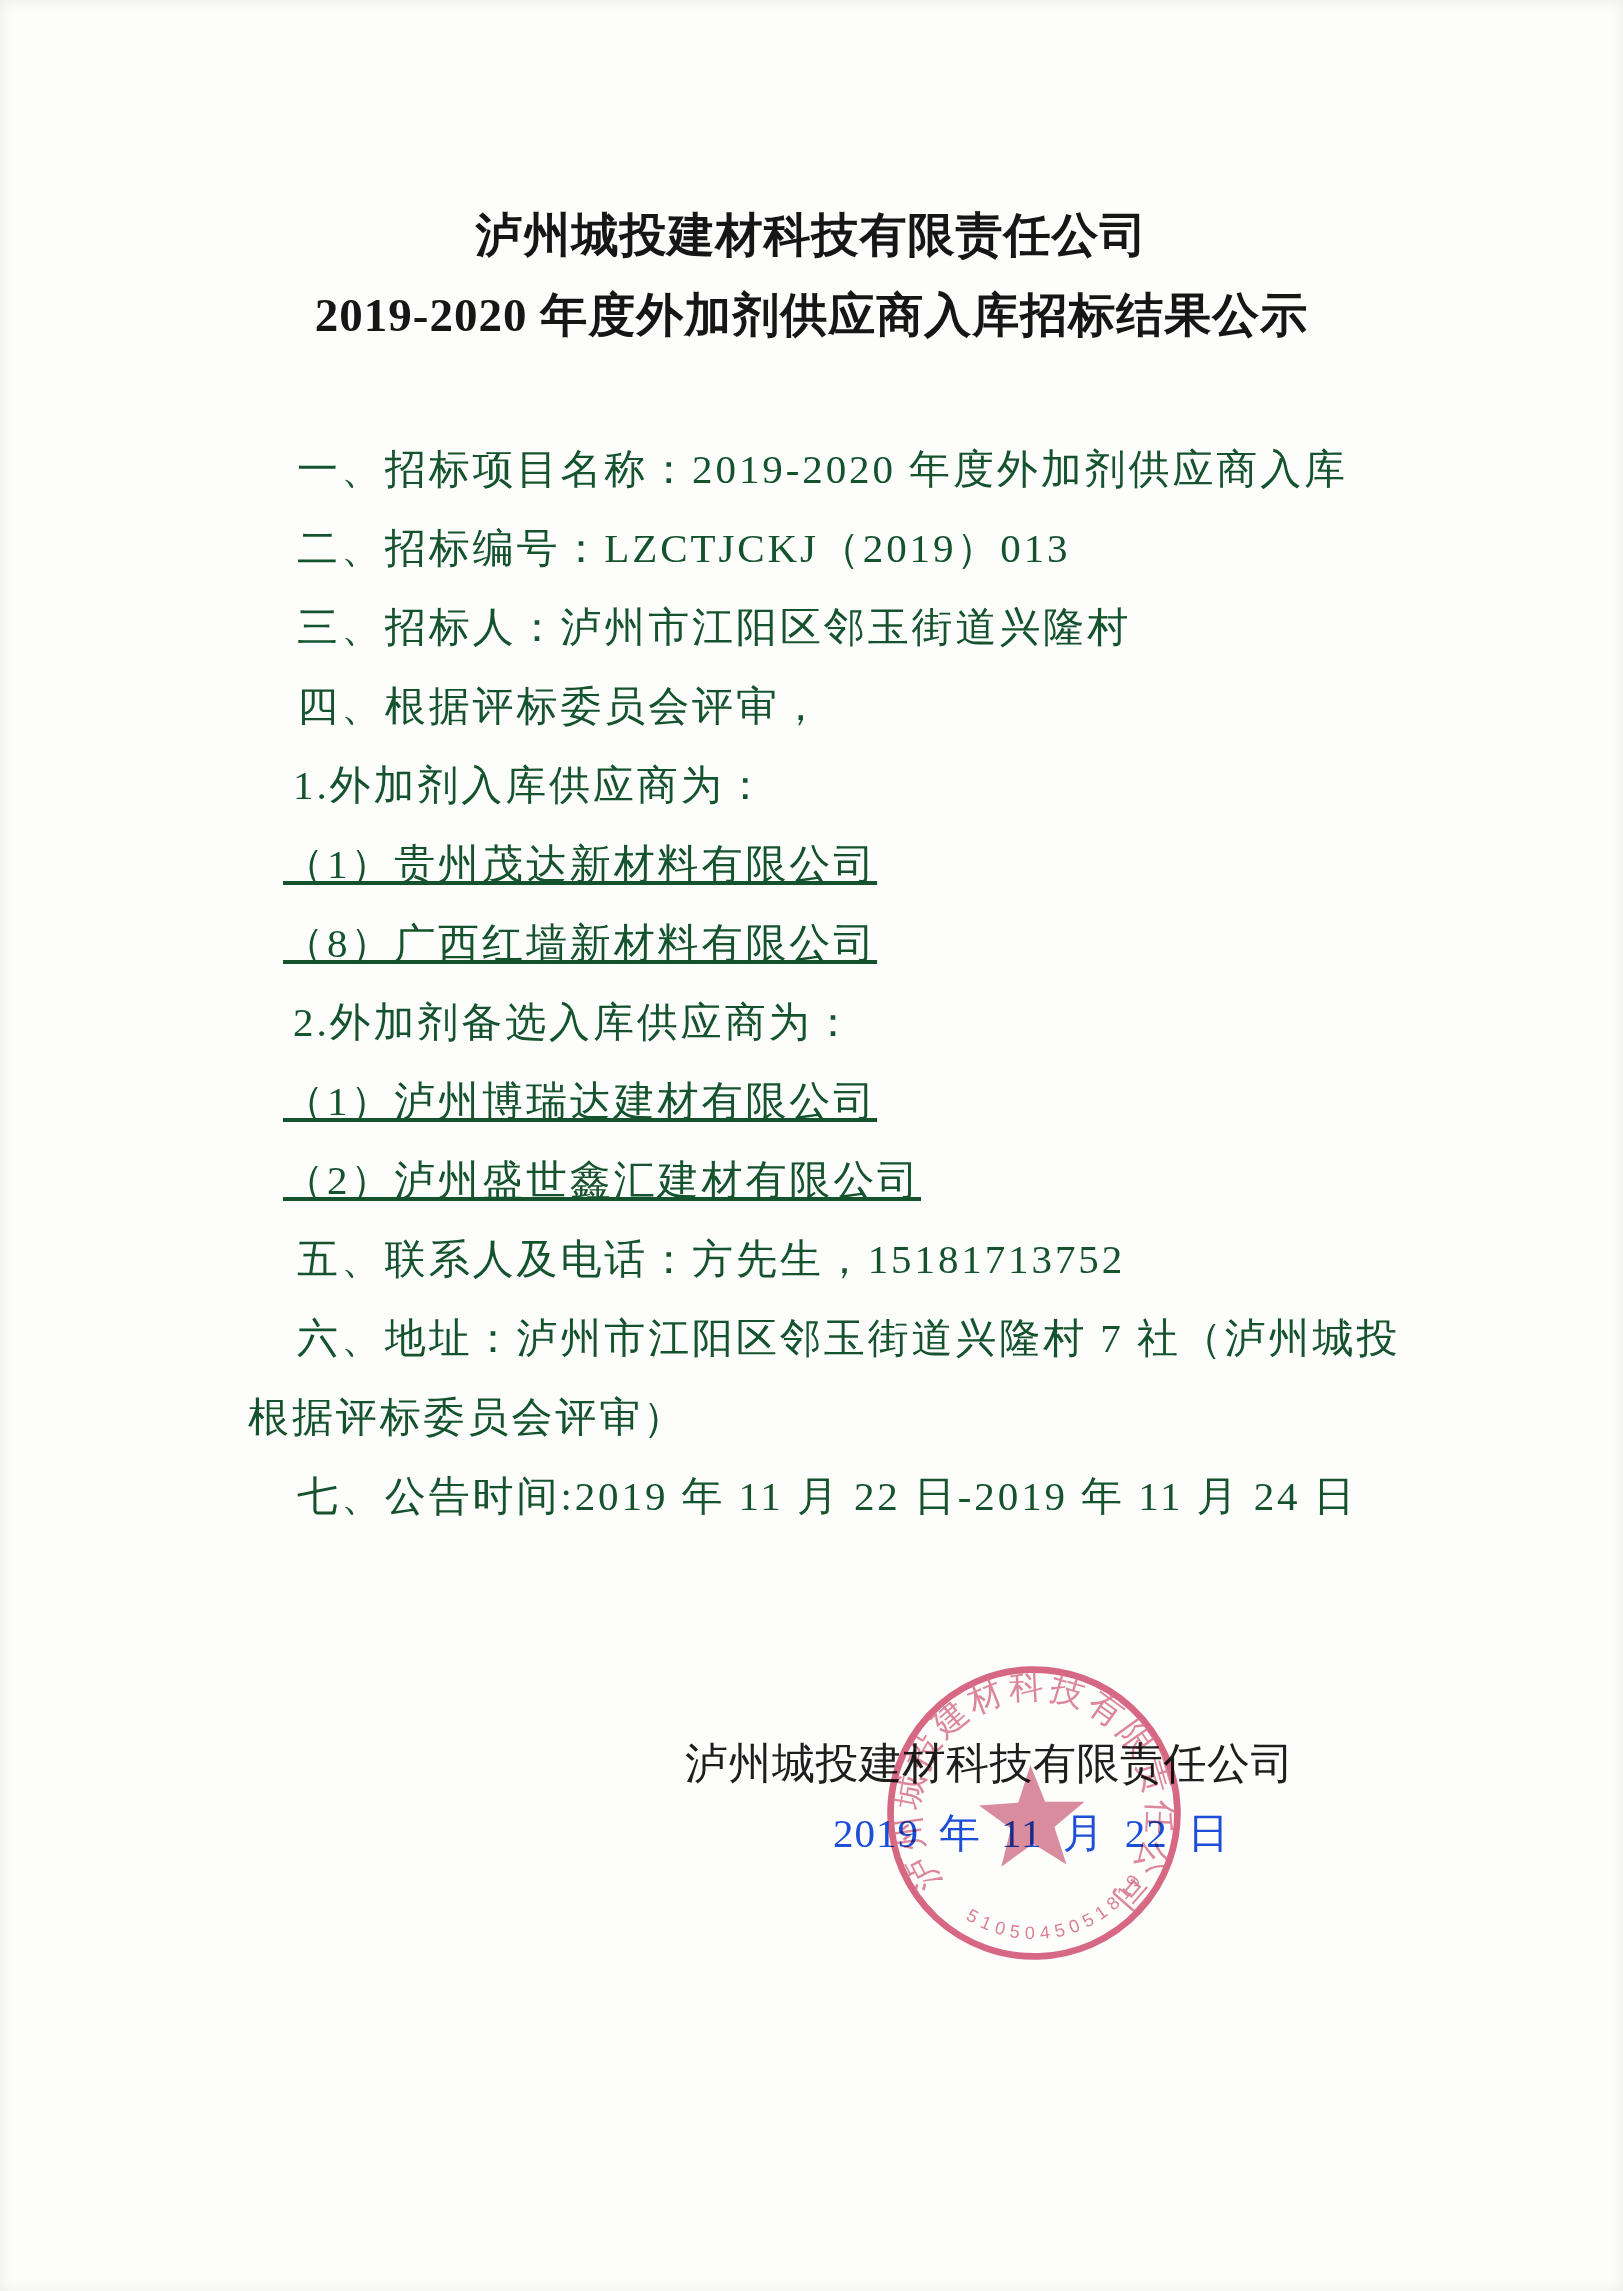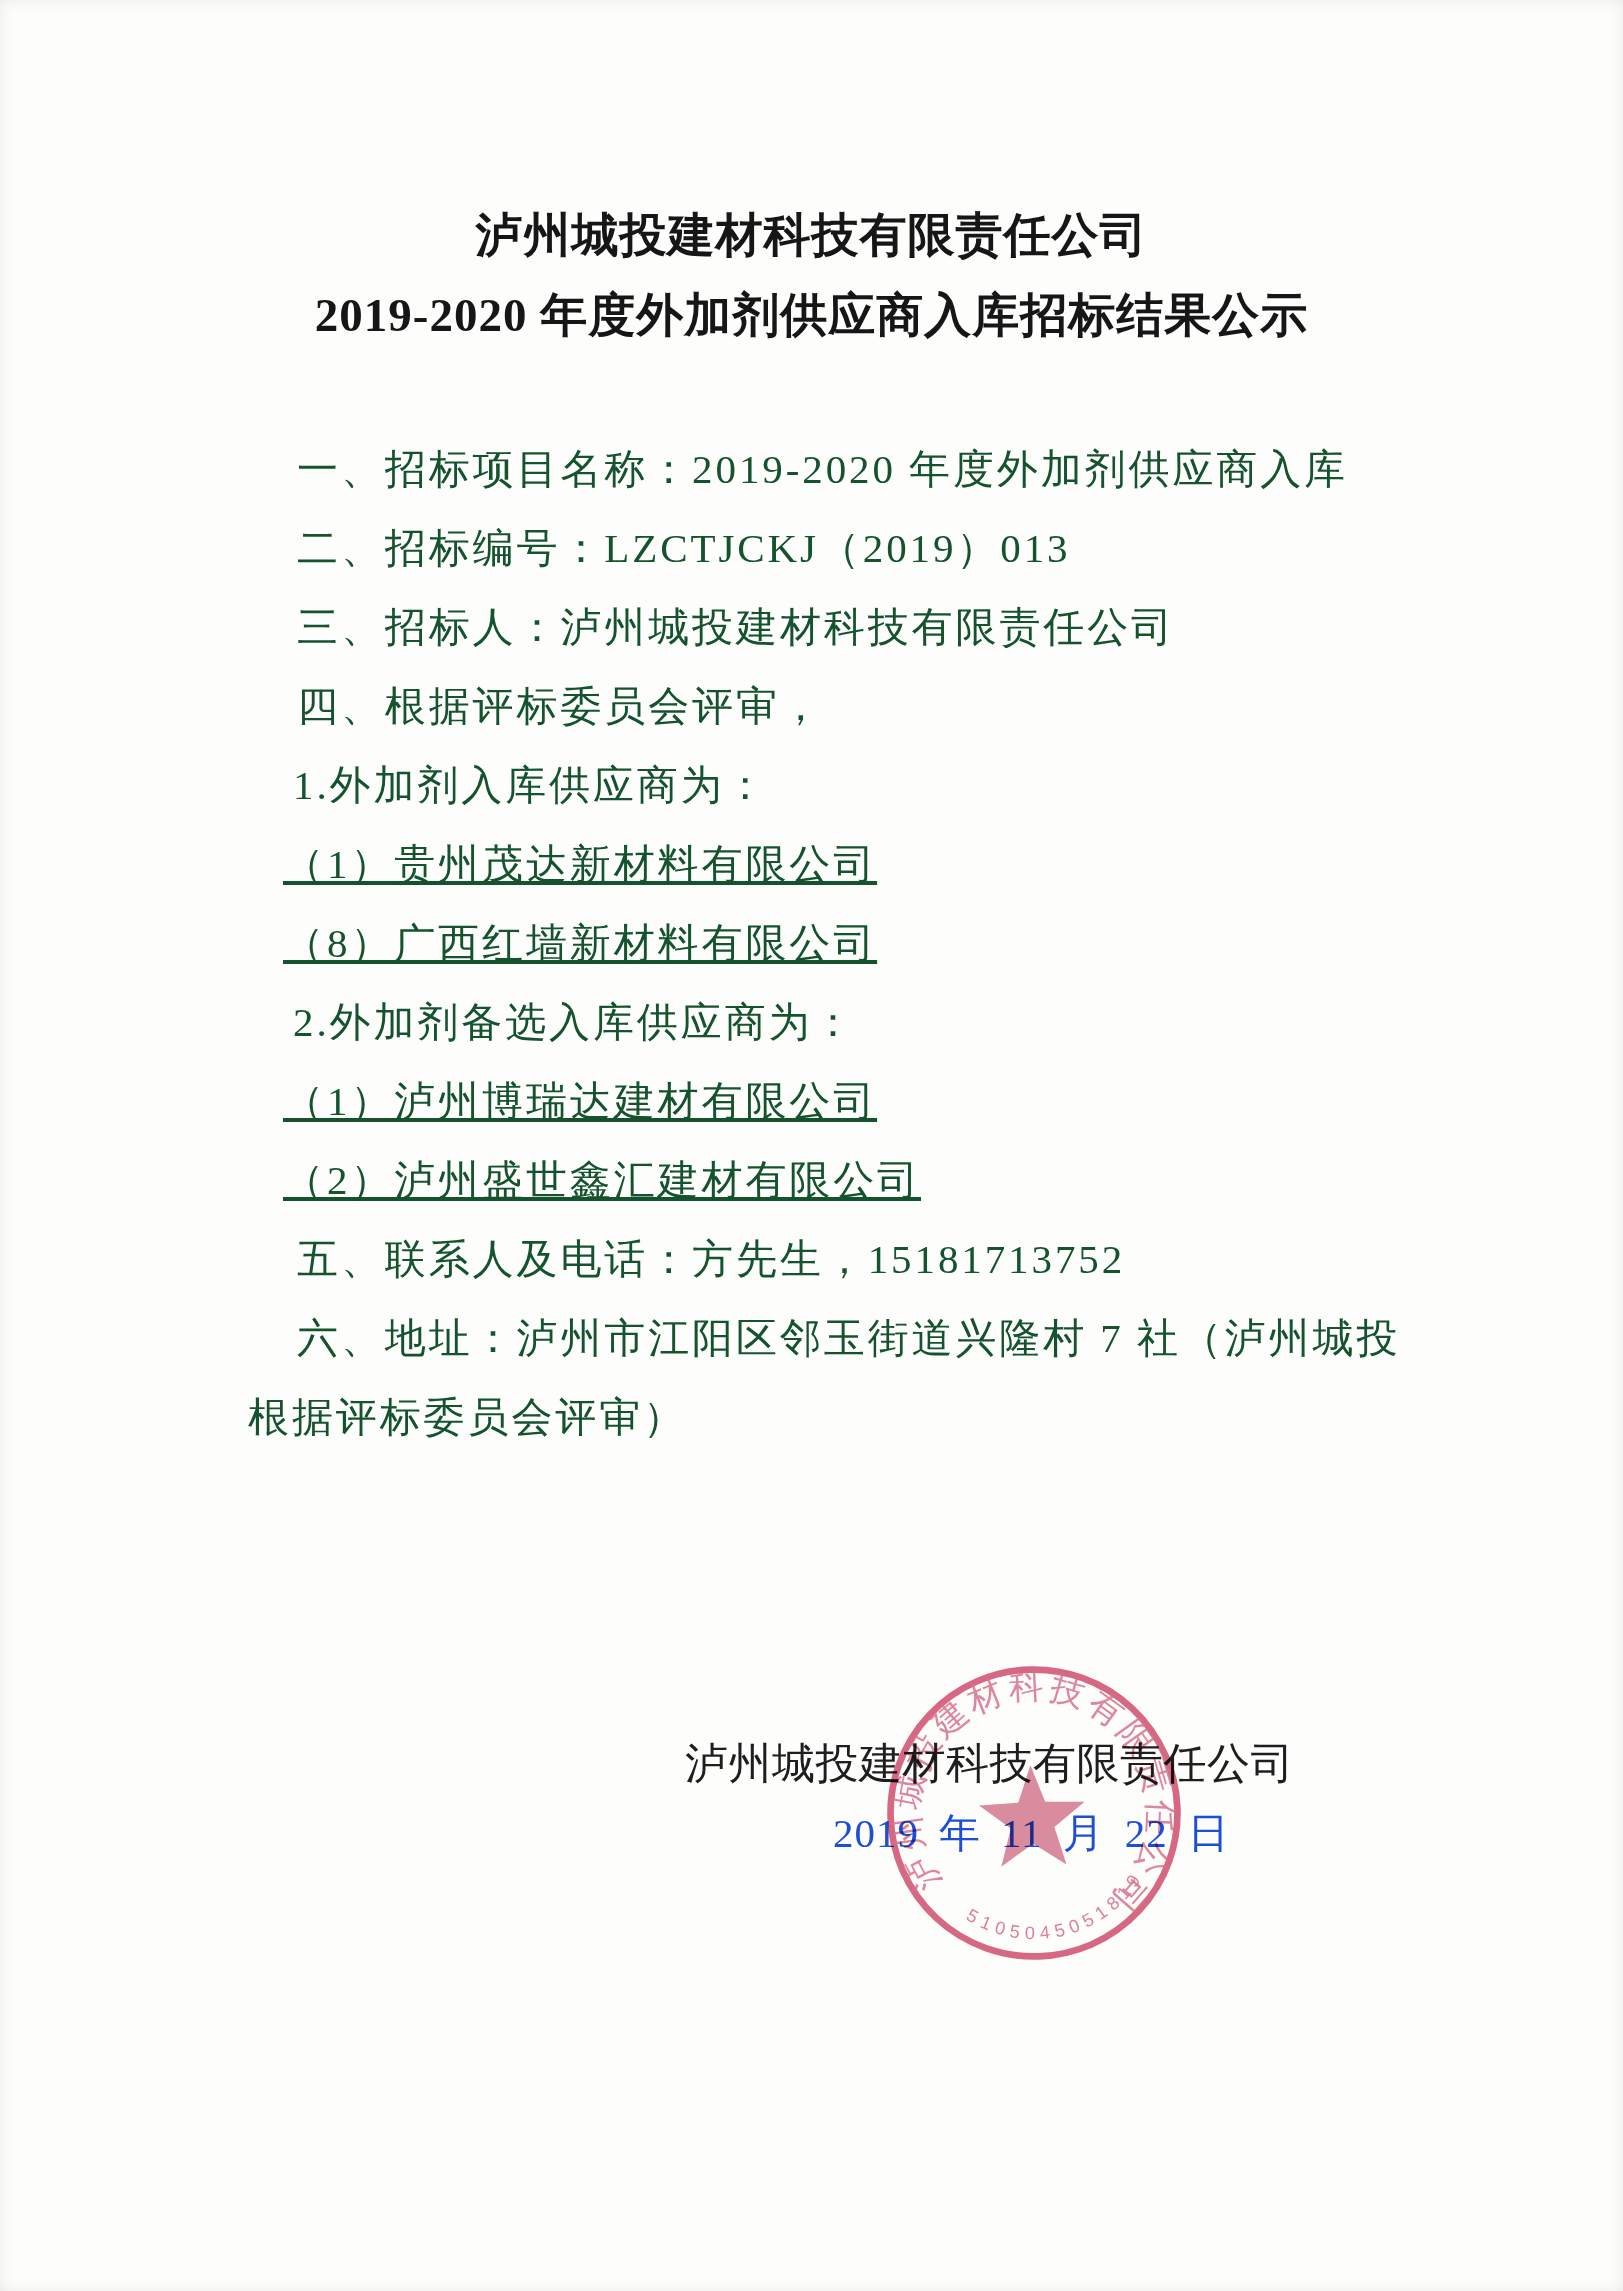--- a/index.html
+++ b/index.html
@@ -57,31 +57,32 @@
 
 <div class="page">
 
   <div class="title title-1">泸州城投建材科技有限责任公司</div>
 
   <div class="title title-2">2019-2020 年度外加剂供应商入库招标结果公示</div>
 
   <div class="body-text">
     <div class="ln ln-first">一、招标项目名称：2019-2020 年度外加剂供应商入库</div>
     <div class="ln ln-first">二、招标编号：LZCTJCKJ（2019）013</div>
-    <div class="ln ln-first">三、招标人：泸州城投建材科技有限责任公司</div>
+    <div class="ln ln-first">三、招标人：泸州市江阳区邻玉街道兴隆村</div>
     <div class="ln ln-first">四、根据评标委员会评审，</div>
     <div class="ln ln-sub">1.外加剂入库供应商为：</div>
     <div class="ln ln-item">（1）贵州茂达新材料有限公司</div>
     <div class="ln ln-item">（8）广西红墙新材料有限公司</div>
     <div class="ln ln-sub">2.外加剂备选入库供应商为：</div>
     <div class="ln ln-item">（1）泸州博瑞达建材有限公司</div>
     <div class="ln ln-item">（2）泸州盛世鑫汇建材有限公司</div>
     <div class="ln ln-first">五、联系人及电话：方先生，15181713752</div>
     <div class="ln ln-first">六、地址：泸州市江阳区邻玉街道兴隆村 7 社（泸州城投</div>
     <div class="ln ln-wrap">根据评标委员会评审）</div>
+    <div class="ln ln-first">七、公告时间:2019 年 11 月 22 日-2019 年 11 月 24 日</div>
   </div>
 
   <div class="sig-company">泸州城投建材科技有限责任公司</div>
 
   <div class="sig-date">2019 年 11 月 22 日</div>
 
   <div class="seal">
     <svg viewBox="0 0 320 320" xmlns="http://www.w3.org/2000/svg">
       <defs>
         <path id="seal-top-arc" d="M 61.7 228.8 A 120 120 0 1 1 237.2 251.9" fill="none"></path>

